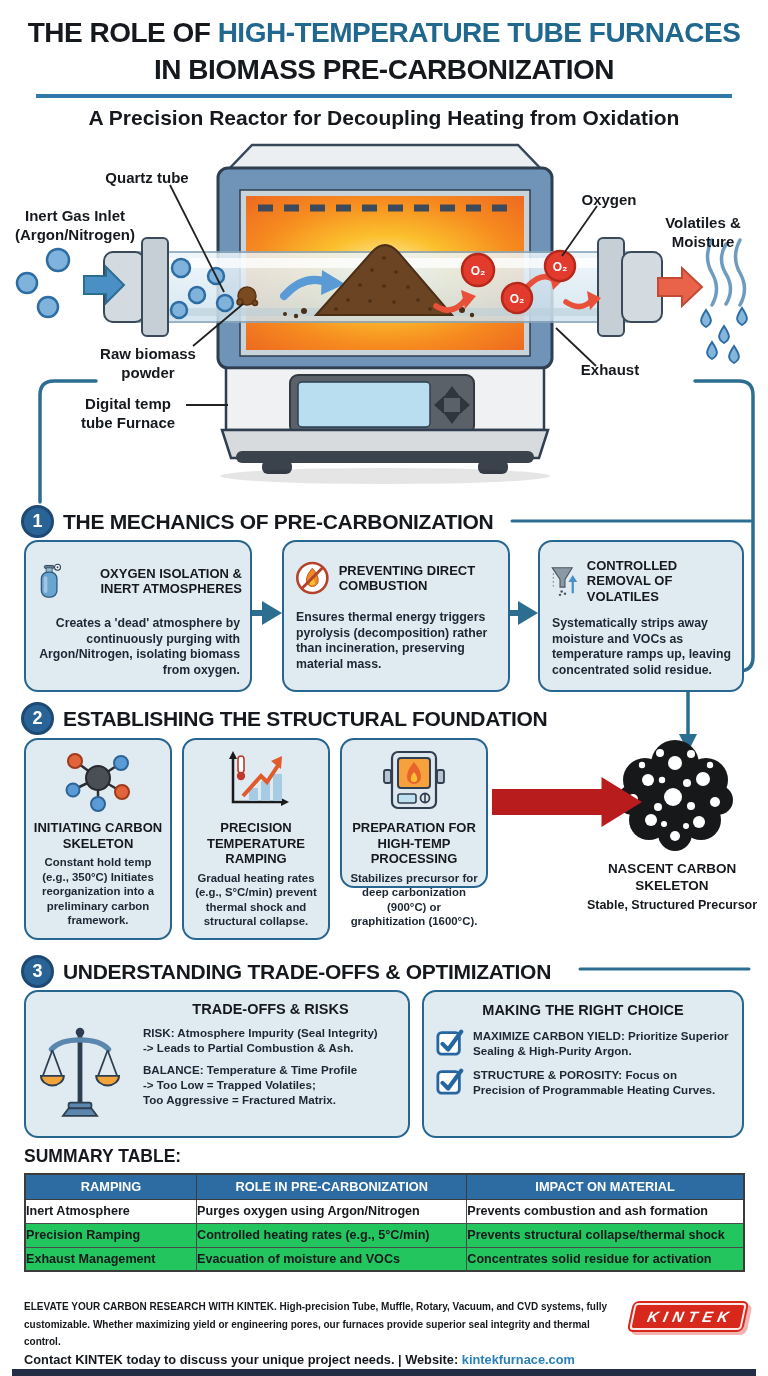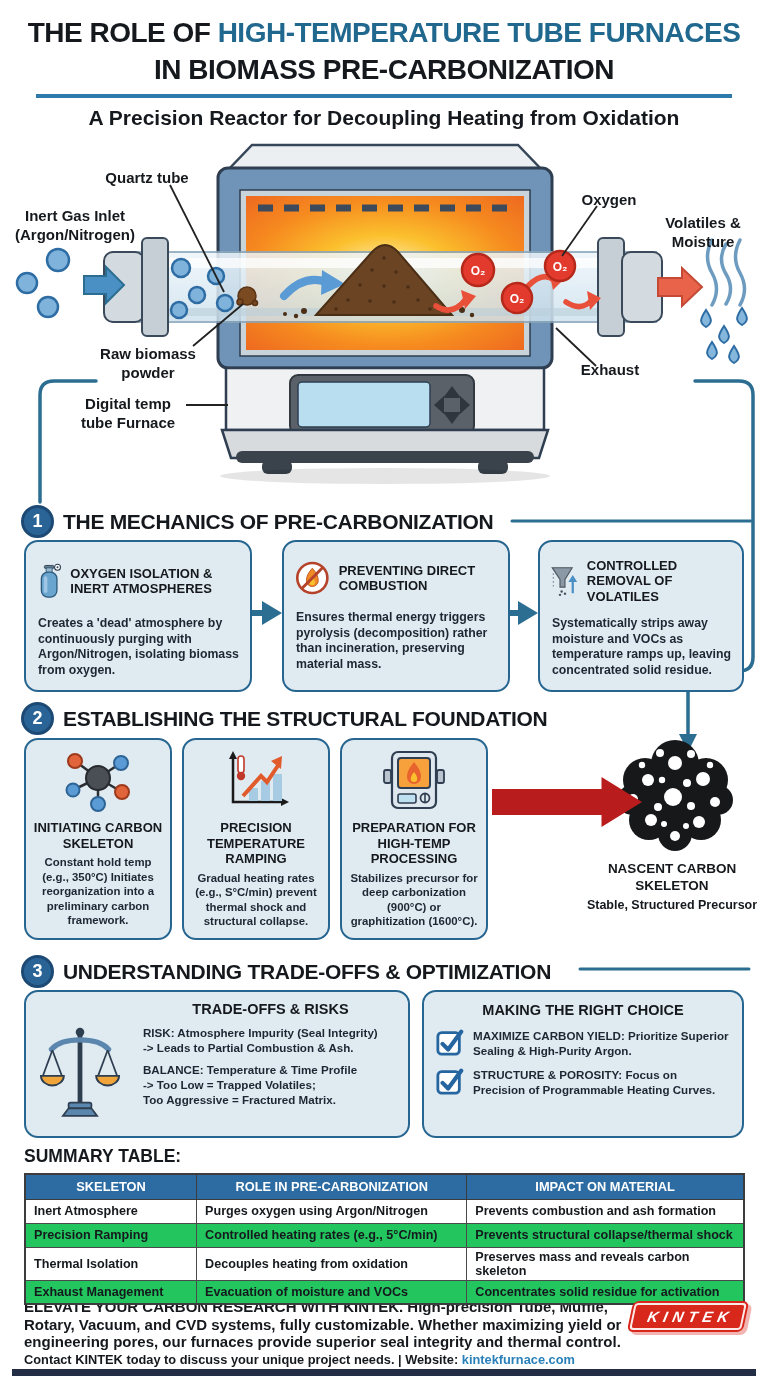--- a/index.html
+++ b/index.html
@@ -50,26 +50,26 @@
   
   .s3-body { font-size:11.6px; font-weight:700; color:#1c2733; line-height:15px; white-space:pre-line; }
   .check-row { display:flex; gap:9px; align-items:flex-start; margin-top:9px; padding:0 12px; }
 
   
   .tbl-heading { position:absolute; left:24px; top:1146px; font-size:17.5px; font-weight:800; color:#15191d; }
   table.summary { position:absolute; left:24px; top:1173px; width:721px; border-collapse:collapse;
                   border:2px solid #3c3c3c; z-index:2; }
   table.summary th { background:#2d6ca3; color:#fff; font-size:12.8px; font-weight:800; height:25px;
                      border:1.5px solid #3c3c3c; text-align:center; }
-  table.summary td { font-size:12.6px; font-weight:700; color:#15191d; height:24px; padding:2px 8px;
+  table.summary td { font-size:12.6px; font-weight:700; color:#15191d; height:24px; padding:2px 0;
                      border:1.5px solid #4a4a4a; }
   table.summary tr.alt td { background:#22c55e; }
 
   
-  .pitch { position:absolute; left:24px; top:1298px; width:600px; font-size:15px; font-weight:800;
+  .pitch { position:absolute; left:24px; top:1298px; width:600px; font-size:10px; font-weight:800;
            color:#15191d; line-height:17.5px; }
   .contact { position:absolute; left:24px; top:1352px; width:700px; font-size:12.8px; font-weight:700; color:#15191d; }
   .contact a { color:#2980b9; text-decoration:none; font-weight:700; }
   .logo { position:absolute; left:630px; top:1301px; width:116px; height:31px; background:#d8281c;
           transform:skewX(-12deg); border-radius:6px; box-shadow:4px 3px 0 rgba(216,40,28,0.35);
           outline:2px solid rgba(255,255,255,0.9); outline-offset:-4px;
           display:flex; align-items:center; justify-content:center; z-index:2; }
   .logo span { color:#fff; font-size:15px; font-weight:800; font-style:italic; letter-spacing:5px; padding-left:5px; }
   .bottom-bar { position:absolute; left:12px; top:1369px; width:744px; height:7px; background:#232d45; }
 </style>
@@ -243,21 +243,21 @@
     <polygon points="679,734 697,734 688,752" fill="#2c6e91"></polygon>
     <polygon points="262,601 282,613 262,625" fill="#2c6e91"></polygon>
     <polygon points="518,601 538,613 518,625" fill="#2c6e91"></polygon>
   </svg>
 
   <div class="sec-head" style="top:505px;">
     <div class="sec-num">1</div>
     <div class="sec-title">THE MECHANICS OF PRE-CARBONIZATION</div>
   </div>
 
-  <div class="card" style="left:24px; top:540px; width:228px; height:152px;">
+  <div class="card" style="left:24px; top:540px; width:228px; height:152px;text-align:right;">
     <div class="c-top">
       <svg width="44" height="58" viewBox="0 0 44 60">
         <rect x="14" y="4" width="16" height="5" rx="2" fill="#6a7d8c" stroke="#2c3e50" stroke-width="1.5"></rect>
         <circle cx="36" cy="7" r="5" fill="#fff" stroke="#2c3e50" stroke-width="1.8"></circle>
         <circle cx="36" cy="7" r="1.6" fill="#2c3e50"></circle>
         <rect x="17" y="8" width="10" height="8" fill="#9db8cc" stroke="#2c5a7d" stroke-width="1.5"></rect>
         <rect x="9" y="15" width="26" height="42" rx="11" fill="#6aa5cf" stroke="#2c5a7d" stroke-width="2.2"></rect>
         <rect x="13" y="22" width="6" height="28" rx="3" fill="#9fc6e4"></rect>
       </svg>
       <div class="c-title">OXYGEN ISOLATION &amp; INERT ATMOSPHERES</div>
@@ -328,21 +328,21 @@
       <rect x="30" y="40" width="9" height="13" fill="#a8cbe4"></rect>
       <rect x="42" y="33" width="9" height="20" fill="#a8cbe4"></rect>
       <rect x="54" y="26" width="9" height="27" fill="#a8cbe4"></rect>
       <path d="M 24 48 L 42 28 L 48 34 L 60 16" stroke="#e05a2b" stroke-width="4" fill="none"></path>
       <polygon points="63,8 52,13 62,21" fill="#e05a2b"></polygon>
     </svg>
     <div class="c-title">PRECISION TEMPERATURE RAMPING</div>
     <div class="c-body">Gradual heating rates (e.g., S°C/min) prevent thermal shock and structural collapse.</div>
   </div>
 
-  <div class="card card2" style="left:340px; top:738px; width:148px; height:202px;">
+  <div class="card card2" style="left:340px; top:738px; width:148px; height:150px;">
     <svg class="c2-icon" width="64" height="66" viewBox="0 0 64 66">
       <rect x="2" y="22" width="7" height="13" rx="2" fill="#b9c4ce" stroke="#2f3e50" stroke-width="1.8"></rect>
       <rect x="55" y="22" width="7" height="13" rx="2" fill="#b9c4ce" stroke="#2f3e50" stroke-width="1.8"></rect>
       <rect x="10" y="4" width="44" height="56" rx="6" fill="#dfe7ee" stroke="#2f3e50" stroke-width="2.2"></rect>
       <rect x="16" y="10" width="32" height="30" rx="3" fill="#f7a13d" stroke="#2f3e50" stroke-width="2"></rect>
       <path d="M 32 14 C 37 20 39 24 39 29 a 7 7 0 0 1 -14 0 c 0 -5 2 -9 7 -15 z" fill="#e8632e"></path>
       <path d="M 32 24 c 2.4 3 3.2 4.6 3.2 6.8 a 3.2 3.2 0 0 1 -6.4 0 c 0 -2.2 0.8 -3.8 3.2 -6.8 z" fill="#fbc02d"></path>
       <rect x="16" y="46" width="18" height="9" rx="2" fill="#bfe0f0" stroke="#2f3e50" stroke-width="1.6"></rect>
       <circle cx="43" cy="50" r="4.5" fill="none" stroke="#2f3e50" stroke-width="1.8"></circle>
       <line x1="43" y1="46" x2="43" y2="54" stroke="#2f3e50" stroke-width="1.6"></line>
@@ -443,41 +443,36 @@
 
   <div class="tbl-heading">SUMMARY TABLE:</div>
   <table class="summary">
     <colgroup>
         <col style="width:172px;">
         <col style="width:271px;">
         <col style="width:278px;">
       </colgroup>
     <thead>
       <tr>
-        <th>SKELETON</th>
+        <th>RAMPING</th>
         <th>ROLE IN PRE-CARBONIZATION</th>
         <th>IMPACT ON MATERIAL</th>
       </tr>
     </thead>
     <tbody>
       <tr>
         <td>Inert Atmosphere</td>
         <td>Purges oxygen using Argon/Nitrogen</td>
         <td>Prevents combustion and ash formation</td>
       </tr>
       <tr class="alt">
         <td>Precision Ramping</td>
         <td>Controlled heating rates (e.g., 5°C/min)</td>
         <td>Prevents structural collapse/thermal shock</td>
       </tr>
-      <tr>
-        <td>Thermal Isolation</td>
-        <td>Decouples heating from oxidation</td>
-        <td>Preserves mass and reveals carbon skeleton</td>
-      </tr>
       <tr class="alt">
         <td>Exhaust Management</td>
         <td>Evacuation of moisture and VOCs</td>
         <td>Concentrates solid residue for activation</td>
       </tr>
     </tbody>
   </table>
 
   <div class="pitch">ELEVATE YOUR CARBON RESEARCH WITH KINTEK. High-precision Tube, Muffle, Rotary, Vacuum, and CVD systems, fully customizable. Whether maximizing yield or engineering pores, our furnaces provide superior seal integrity and thermal control.</div>
   <div class="contact">

